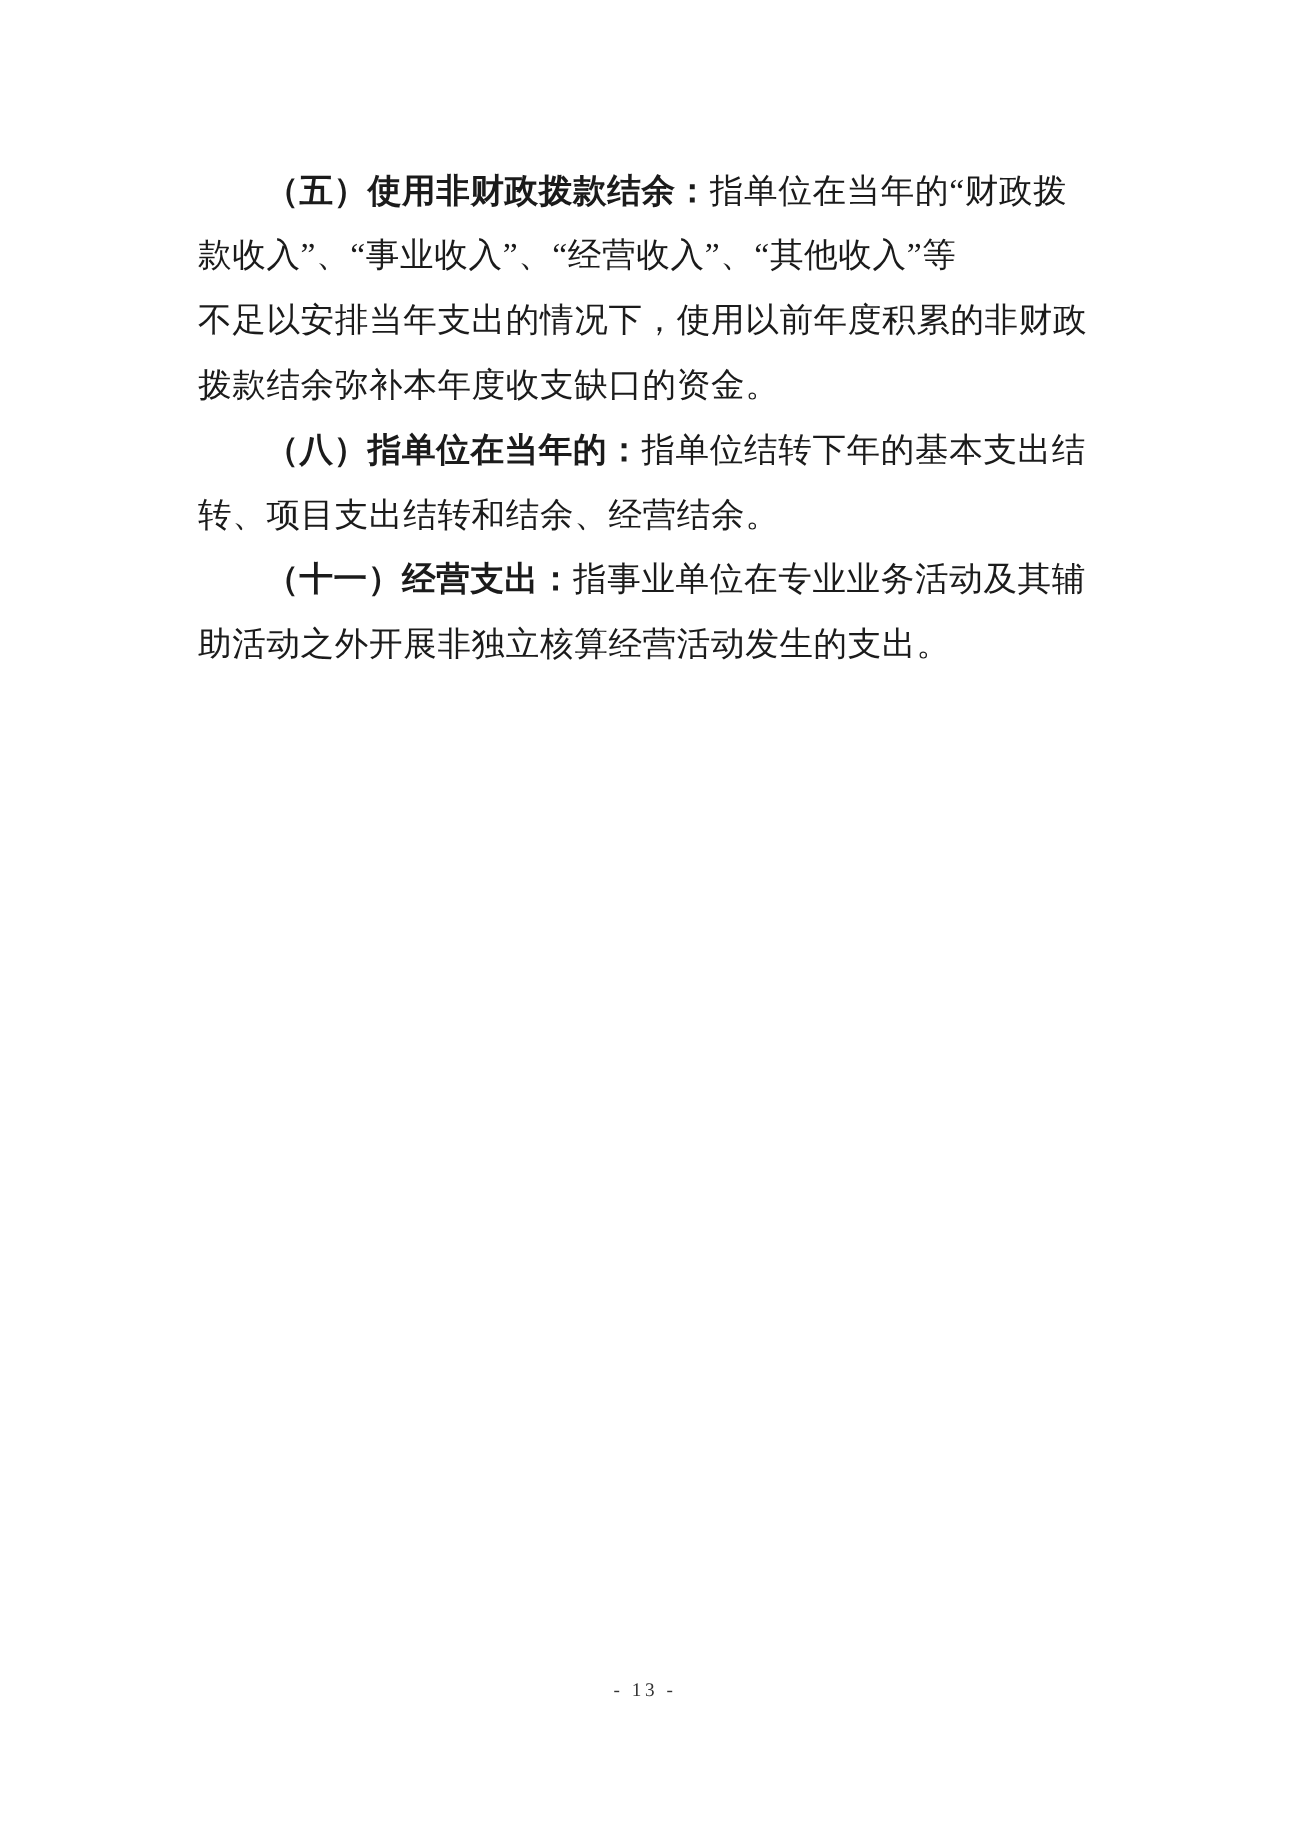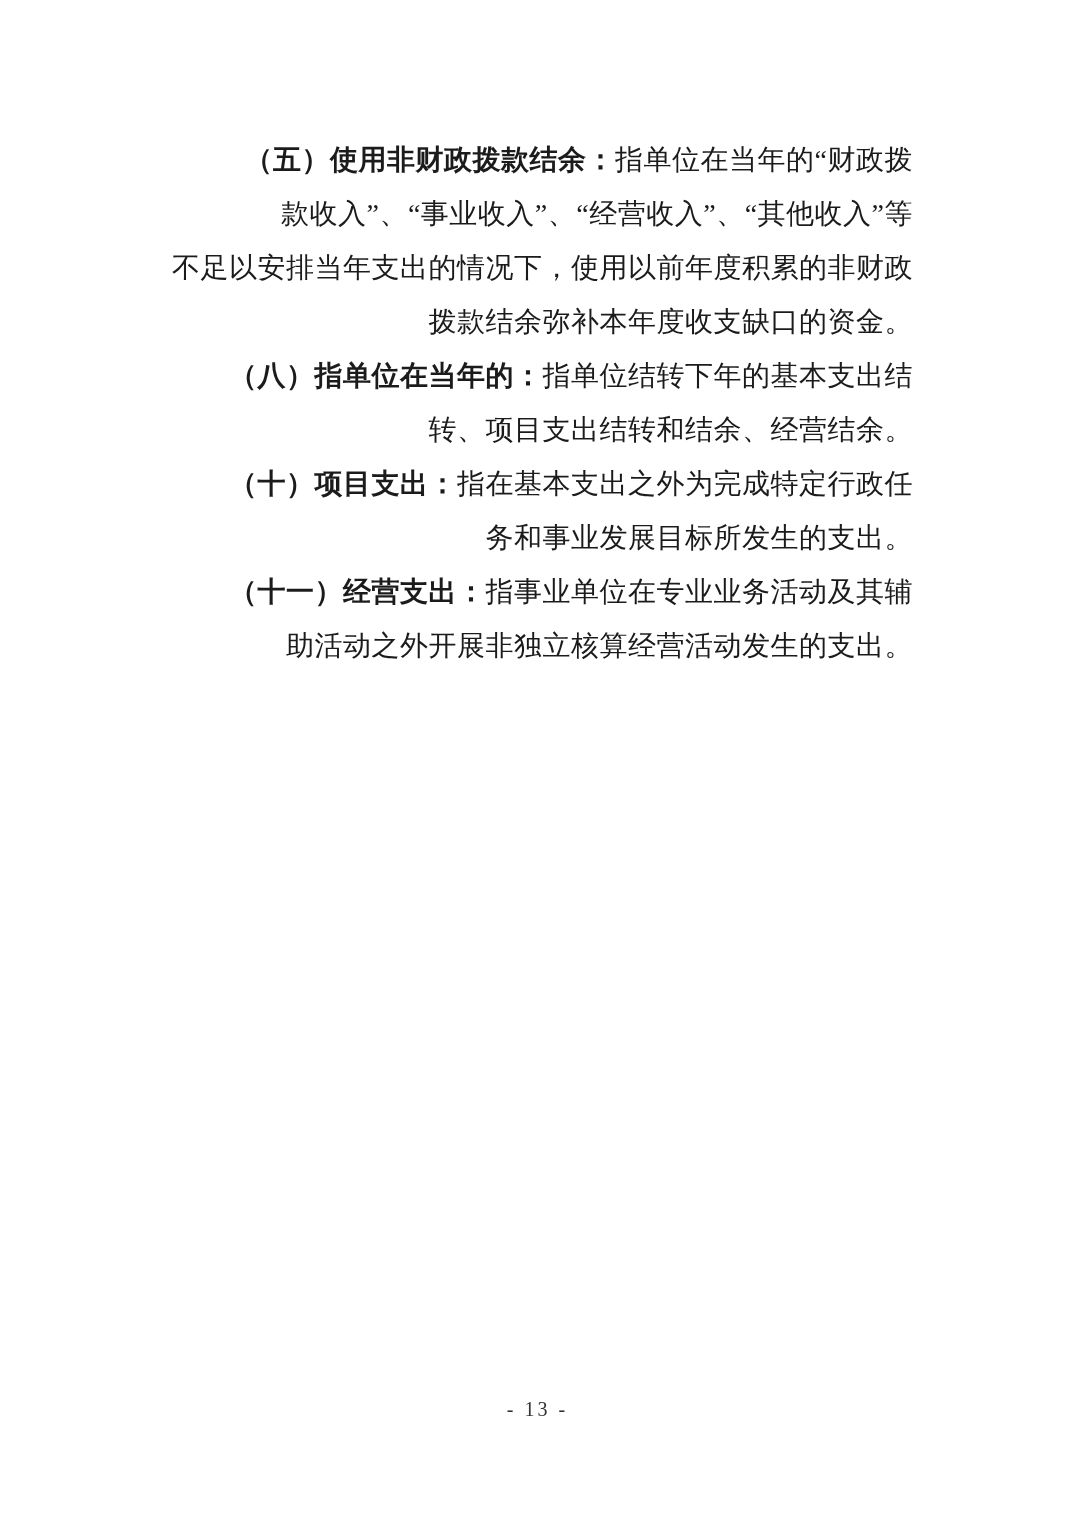--- a/index.html
+++ b/index.html
@@ -12,56 +12,53 @@
     width: 1075px;
     height: 1520px;
     font-family: "Liberation Serif", serif;
     overflow: hidden;
   }
   .page-content {
     position: absolute;
     left: 165px;
     top: 133px;
     width: 748px;
-    text-align: right;
   }
   p.para {
     margin: 0;
     padding: 0;
     font-size: 28px;
     line-height: 54px;
     letter-spacing: 0.5px;
     color: #1b1b1b;
     white-space: pre;       
     text-indent: 2em;
   }
   .term {
     font-weight: 700;
   }
   .page-footer {
     position: absolute;
     top: 1394px;
     left: 0;
     width: 100%;
     text-align: center;
-    font-size: 20px;
+    font-size: 16px;
     line-height: 30px;
     letter-spacing: 3px;
     color: #333333;
   }
 </style>
 </head>
 <body>
 
 <div class="page-content">
   <p class="para"><span class="term">（五）使用非财政拨款结余：</span><span>指单位在当年的“财政拨
 款收入”、“事业收入”、“经营收入”、“其他收入”等
 不足以安排当年支出的情况下，使用以前年度积累的非财政
 拨款结余弥补本年度收支缺口的资金。</span></p>
   <p class="para"><span class="term">（八）指单位在当年的：</span><span>指单位结转下年的基本支出结
 转、项目支出结转和结余、经营结余。</span></p>
-  <p class="para"><span class="term">（十）项目支出：</span><span>指在基本支出之外为完成特定行政任
-务和事业发展目标所发生的支出。</span></p>
   <p class="para"><span class="term">（十一）经营支出：</span><span>指事业单位在专业业务活动及其辅
 助活动之外开展非独立核算经营活动发生的支出。</span></p>
 </div>
 
 <div class="page-footer">- 13 -</div>
 
 </body></html>

